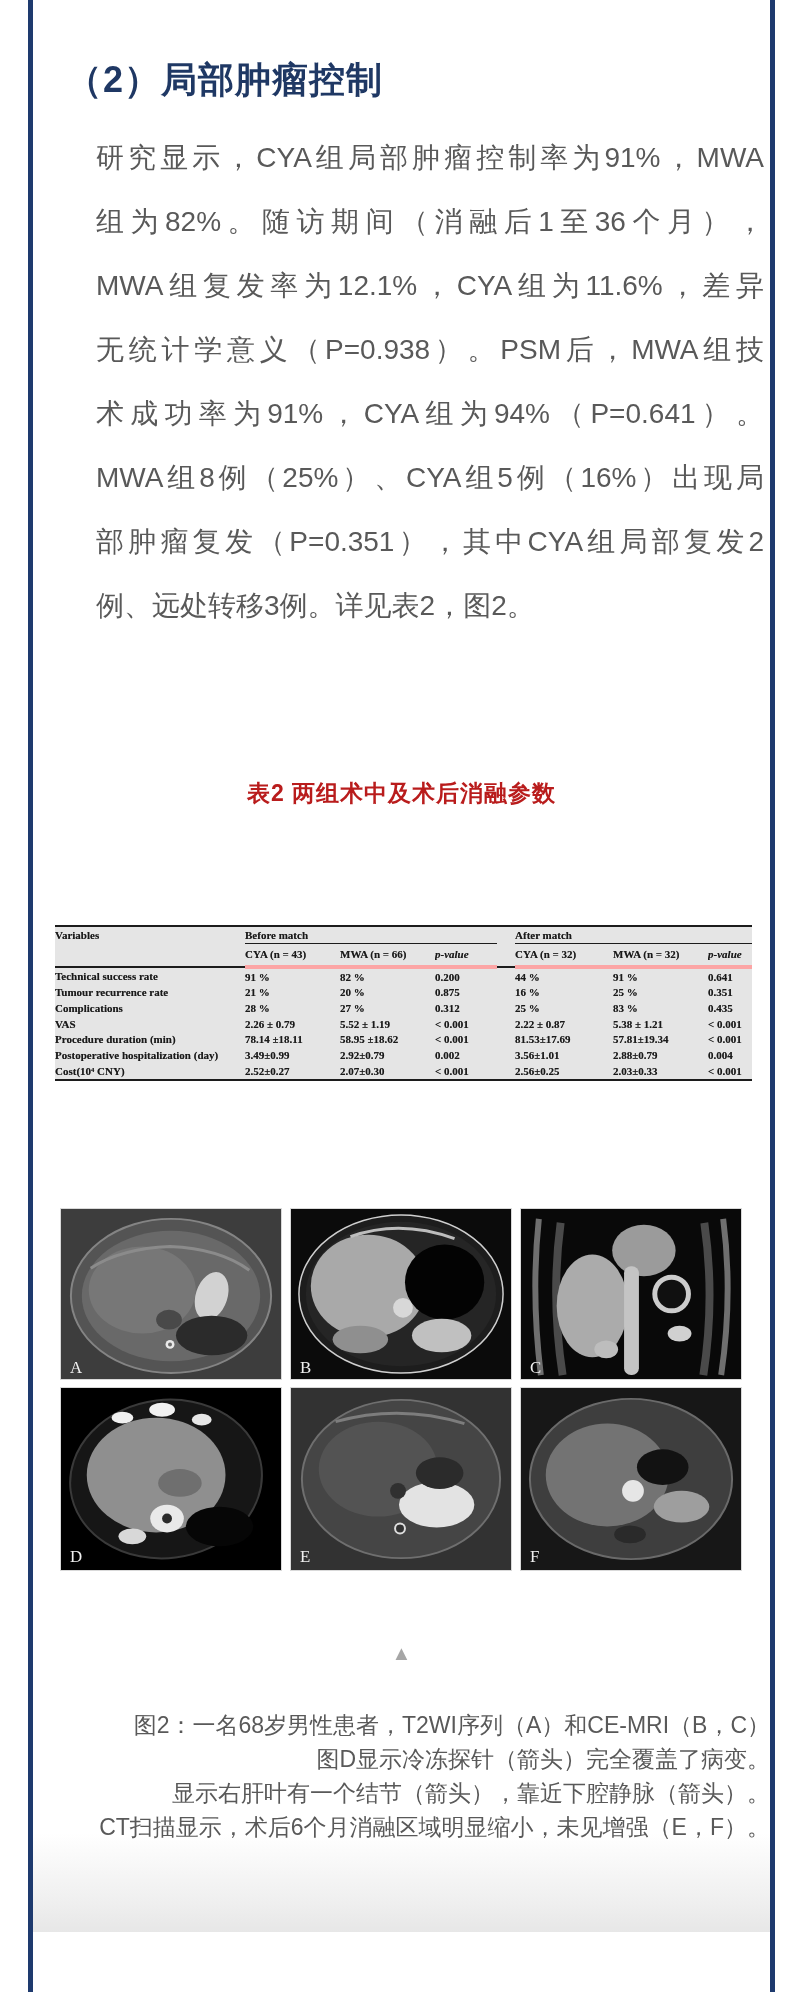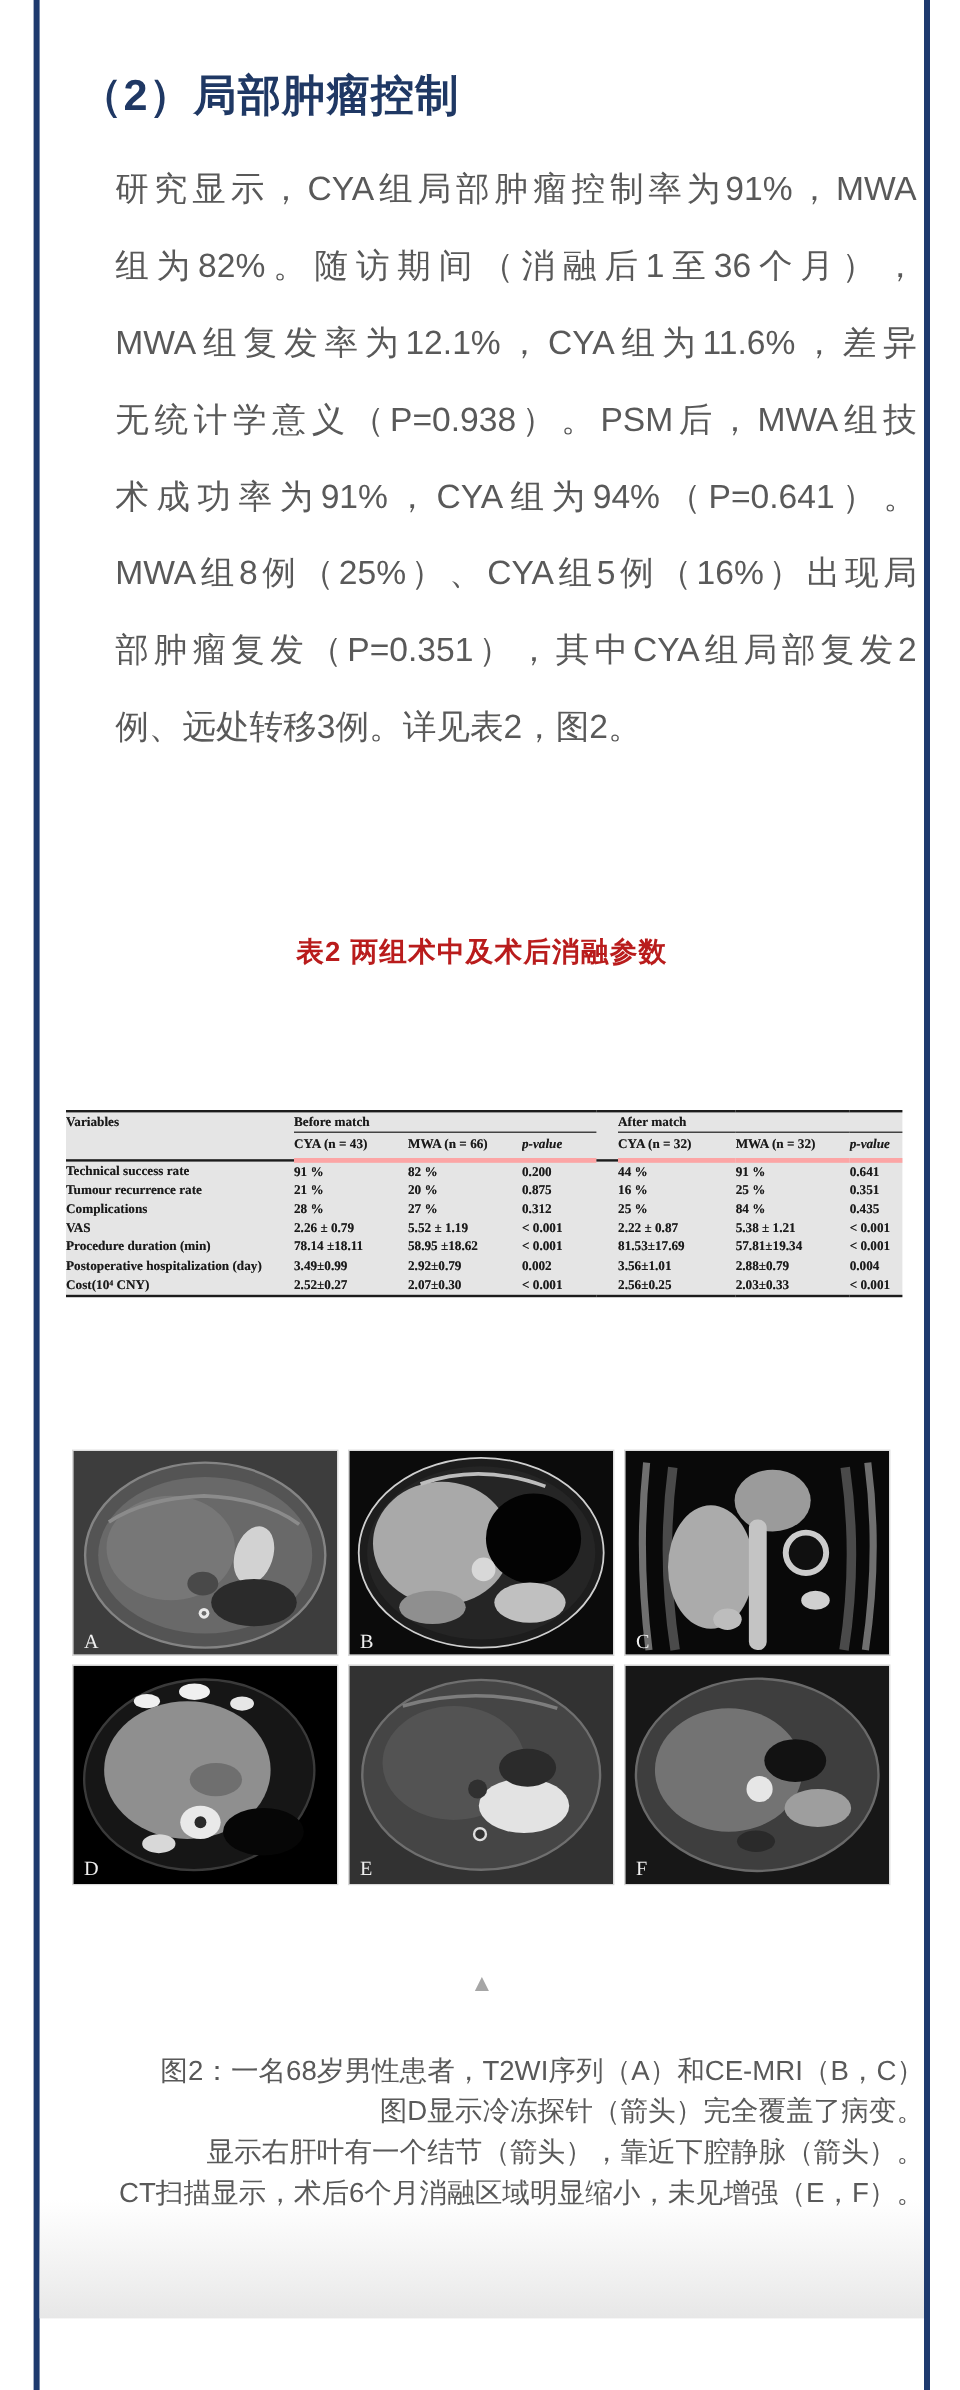--- a/index.html
+++ b/index.html
@@ -145,21 +145,21 @@
             <td>25 %</td>
             <td>0.351</td>
           </tr>
           <tr>
             <td>Complications</td>
             <td>28 %</td>
             <td>27 %</td>
             <td>0.312</td>
             <td class="spacer"></td>
             <td>25 %</td>
-            <td>84 %</td>
+            <td>83 %</td>
             <td>0.435</td>
           </tr>
           <tr>
             <td>VAS</td>
             <td>2.26 ± 0.79</td>
             <td>5.52 ± 1.19</td>
             <td>&lt; 0.001</td>
             <td class="spacer"></td>
             <td>2.22 ± 0.87</td>
             <td>5.38 ± 1.21</td>

